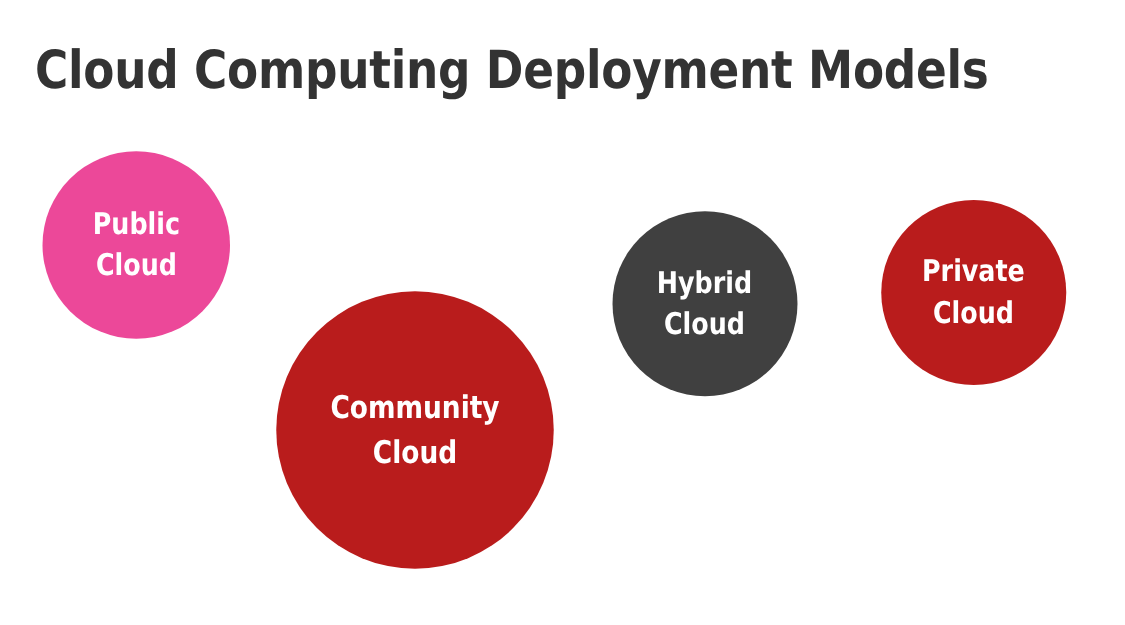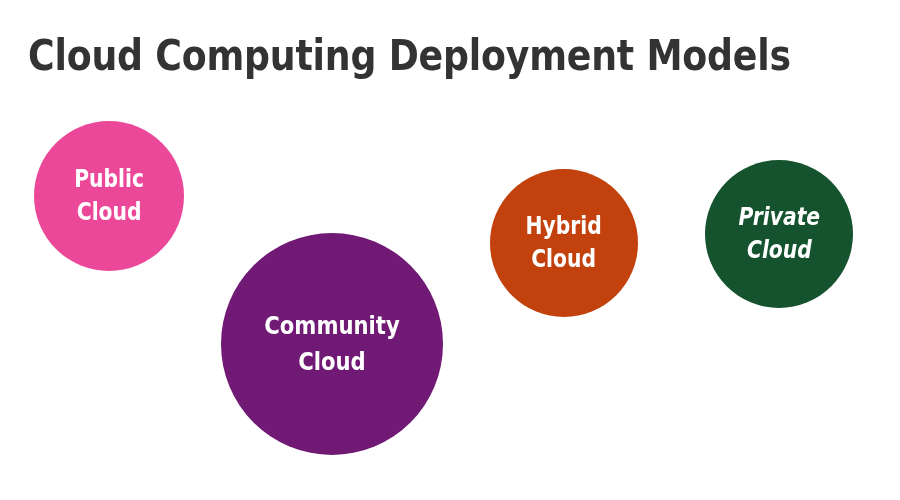--- a/index.html
+++ b/index.html
@@ -60,28 +60,28 @@
 
 <div id="canvas" style="background: rgb(255, 255, 255); border-radius: 22px;">
 
   <div id="page-title" style="color: rgb(51, 51, 51);">Cloud Computing Deployment Models</div>
 
   <div class="bubble" id="bubble-0" style="width: 150px; height: 150px; left: 34px; top: 121px; background: #ec4899;">
     <span class="bubble-label">Public
 Cloud</span>
   </div>
 
-  <div class="bubble bubble-lg" id="bubble-1" style="width: 222px; height: 222px; left: 221px; top: 233px; background: #701a75; justify-content: center;">
+  <div class="bubble bubble-lg" id="bubble-1" style="width: 222px; height: 222px; left: 221px; top: 233px; background: #b91c1c; justify-content: center;">
     <span class="bubble-label">Community
 Cloud</span>
   </div>
 
-  <div class="bubble" id="bubble-2" style="width: 148px; height: 148px; left: 490px; top: 169px; background: #c2410c;">
+  <div class="bubble" id="bubble-2" style="width: 148px; height: 148px; left: 490px; top: 169px; background: #404040;">
     <span class="bubble-label">Hybrid
 Cloud</span>
   </div>
 
-  <div class="bubble" id="bubble-3" style="width: 148px; height: 148px; left: 705px; top: 160px; background: #14532d; font-style: italic;">
+  <div class="bubble" id="bubble-3" style="width: 148px; height: 148px; left: 705px; top: 160px; background: #b91c1c;">
     <span class="bubble-label">Private
 Cloud</span>
   </div>
 
 </div>
 
 </body></html>

